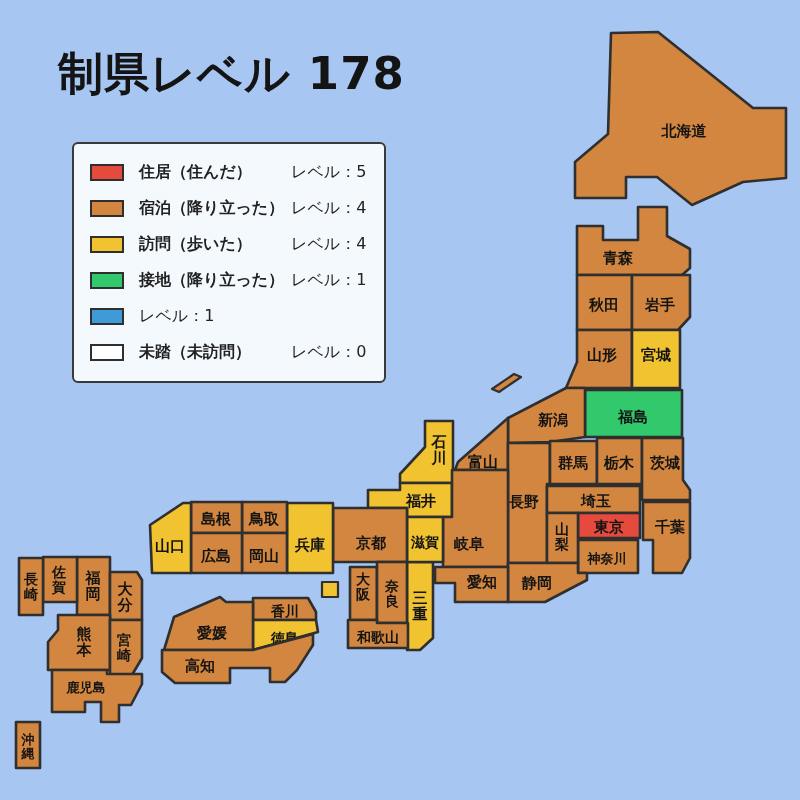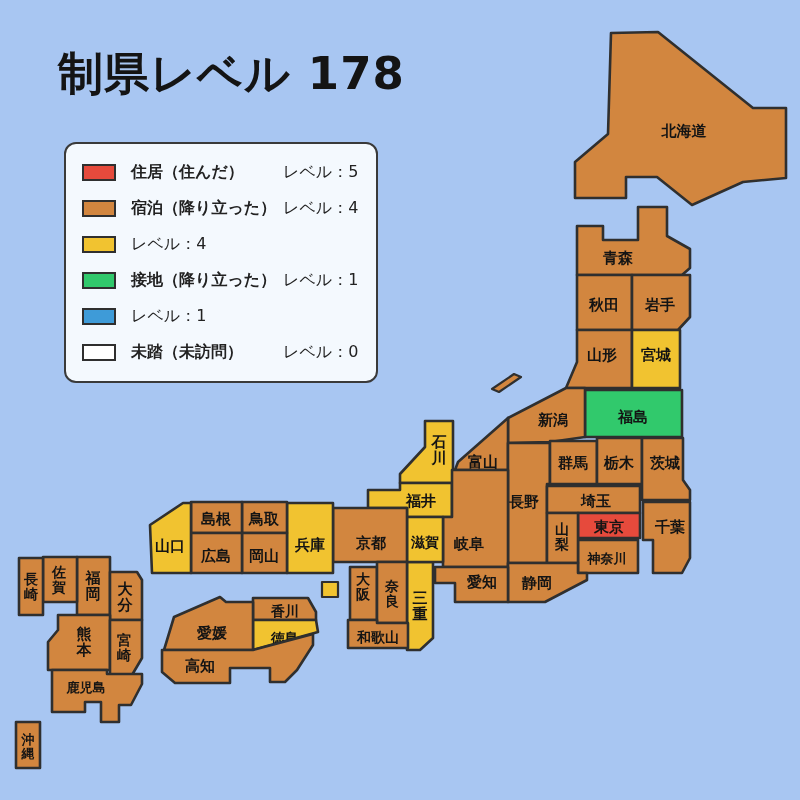--- a/index.html
+++ b/index.html
@@ -7,23 +7,23 @@
     width:800px;height:800px;position:relative;overflow:hidden;
     font-family:"DejaVu Sans","Liberation Sans",sans-serif;
     background:#a8c6f2;
   }
   #map-svg{position:absolute;left:0;top:0;z-index:0;}
   .page-title{
     position:absolute;left:54px;top:40px;z-index:2;margin:4px;
     font-size:45px;font-weight:800;color:#141414;letter-spacing:1px;
   }
   .legend{
-    position:absolute;left:64px;top:142px;z-index:2;
+    position:absolute;left:72px;top:142px;z-index:2;
     width:314px;height:241px;box-sizing:border-box;
-    background:#f4f9fe;border:2px solid #3a3a3a;border-radius:12px;
+    background:#f4f9fe;border:2px solid #3a3a3a;border-radius:6px;
     padding:20px 12px 0 16px;
   }
   .legend-row{display:flex;align-items:center;margin-bottom:19px;height:17px;}
   .legend-swatch{
     width:34px;height:17px;box-sizing:border-box;border:2px solid #2f2f2f;
     margin-right:15px;flex:0 0 auto;
   }
   .legend-label{font-size:16px;font-weight:600;color:#222;width:152px;flex:0 0 auto;}
   .legend-level{font-size:16px;font-weight:400;color:#222;}
   svg text{font-family:"DejaVu Sans","Liberation Sans",sans-serif;font-weight:700;fill:#141414;}
@@ -39,20 +39,21 @@
       <span class="legend-label">住居（住んだ）</span>
       <span class="legend-level">レベル：5</span>
     </div>
     <div class="legend-row">
       <span class="legend-swatch" style="background: rgb(210, 134, 63);"></span>
       <span class="legend-label">宿泊（降り立った）</span>
       <span class="legend-level">レベル：4</span>
     </div>
     <div class="legend-row">
       <span class="legend-swatch" style="background: rgb(241, 195, 48);"></span>
+      <span class="legend-label">訪問（歩いた）</span>
       <span class="legend-level">レベル：4</span>
     </div>
     <div class="legend-row">
       <span class="legend-swatch" style="background: rgb(49, 201, 108);"></span>
       <span class="legend-label">接地（降り立った）</span>
       <span class="legend-level">レベル：1</span>
     </div>
     <div class="legend-row">
       <span class="legend-swatch" style="background: rgb(62, 155, 216);"></span>
       <span class="legend-level">レベル：1</span>

